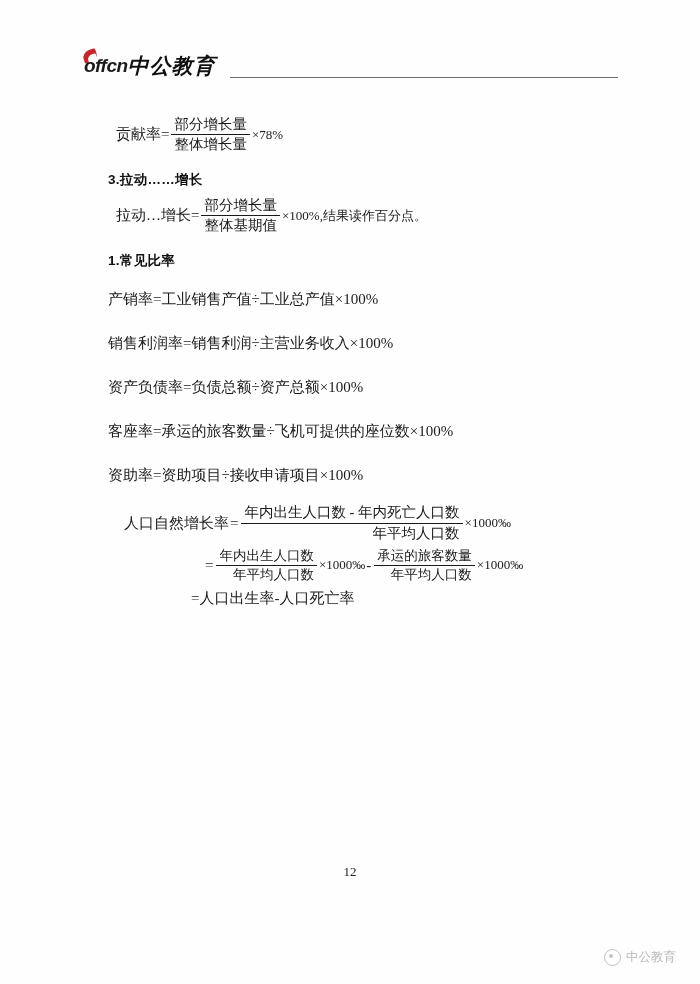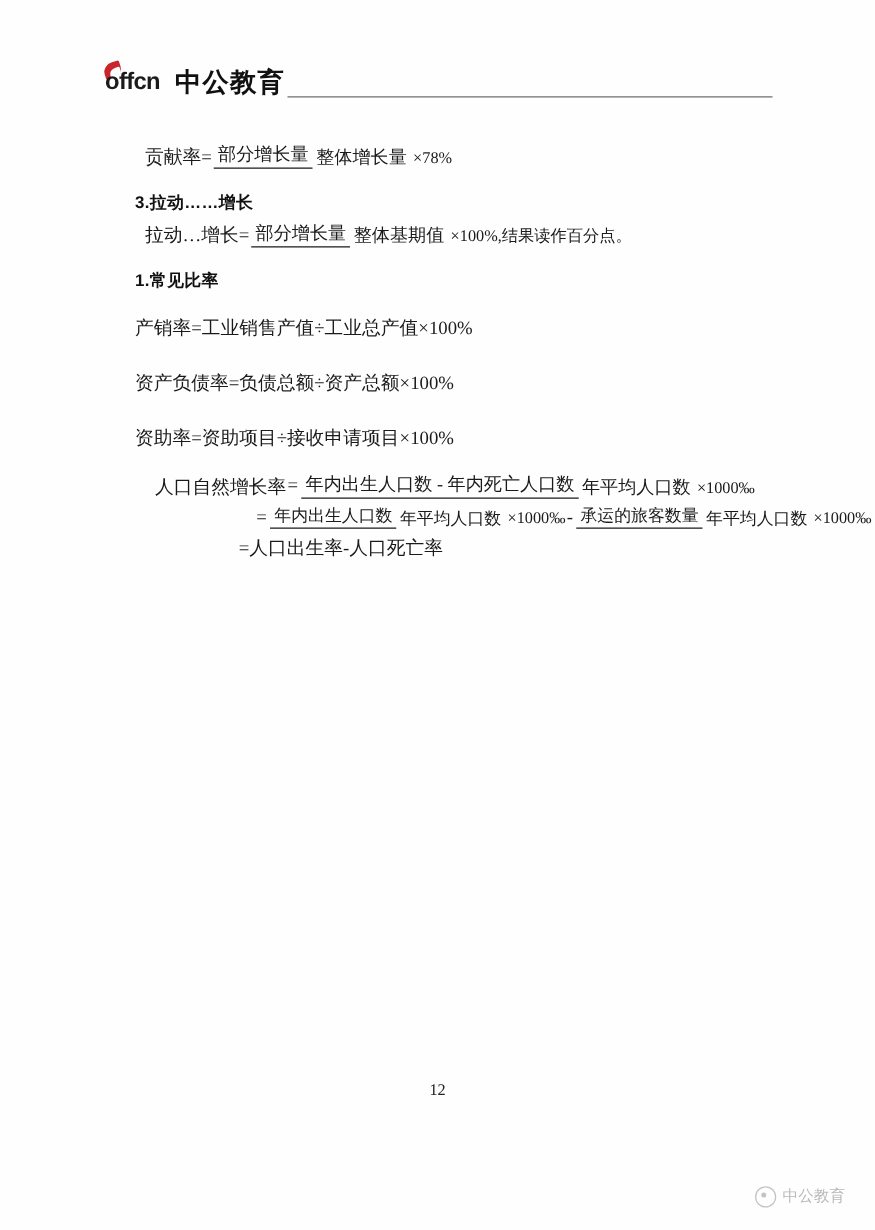--- a/index.html
+++ b/index.html
@@ -28,22 +28,23 @@
     left: 82px;
     width: 536px;
     height: 38px;
   }
   .logo {
     position: absolute;
     left: 0;
     top: 0;
     display: flex;
     align-items: center;
-    gap: 12px;
+    gap: 0;
     white-space: nowrap;
+    font-style: italic;
   }
   .logo-mark {
     position: relative;
     font-family: "Liberation Sans", sans-serif;
     font-weight: bold;
     font-size: 19px;
     color: #1b1b1b;
     letter-spacing: -0.5px;
     padding-left: 2px;
   }
@@ -118,22 +119,22 @@
     white-space: nowrap;
     font-size: 15px;
   }
   .eq.indent1 { margin-left: 8px; }
   .eq.indent2 { margin-left: 16px; }
   .eq.indent3 { margin-left: 96px; }
   .eq.indent4 { margin-left: 83px; }
 
   .frac {
     display: inline-flex;
-    flex-direction: row;
-    align-items: center;
+    flex-direction: column;
+    align-items: flex-end;
     vertical-align: middle;
     margin: 0 2px;
     line-height: 1.18;
   }
   .frac .num {
     padding: 0 3px 1px 3px;
     border-bottom: 1px solid #1a1a1a;
   }
   .frac .den {
     padding: 1px 3px 0 3px;
@@ -228,21 +229,23 @@
       <span>拉动…增长=</span>
       <span class="frac f14">
         <span class="num">部分增长量</span>
         <span class="den">整体基期值</span>
       </span>
       <span class="mul">×100%,结果读作百分点。</span>
     </div>
 
     <h3 class="sec-title gap">1.常见比率</h3>
     <p class="line listline">产销率=工业销售产值÷工业总产值×100%</p>
+    <p class="line listline">销售利润率=销售利润÷主营业务收入×100%</p>
     <p class="line listline">资产负债率=负债总额÷资产总额×100%</p>
+    <p class="line listline">客座率=承运的旅客数量÷飞机可提供的座位数×100%</p>
     <p class="line listline">资助率=资助项目÷接收申请项目×100%</p>
 
     <div class="pop-group">
       <div class="eq indent2 pop-row">
         <span>人口自然增长率</span>
         <span class="op">=</span>
         <span class="frac f14">
           <span class="num">年内出生人口数 - 年内死亡人口数</span>
           <span class="den">年平均人口数</span>
         </span>

